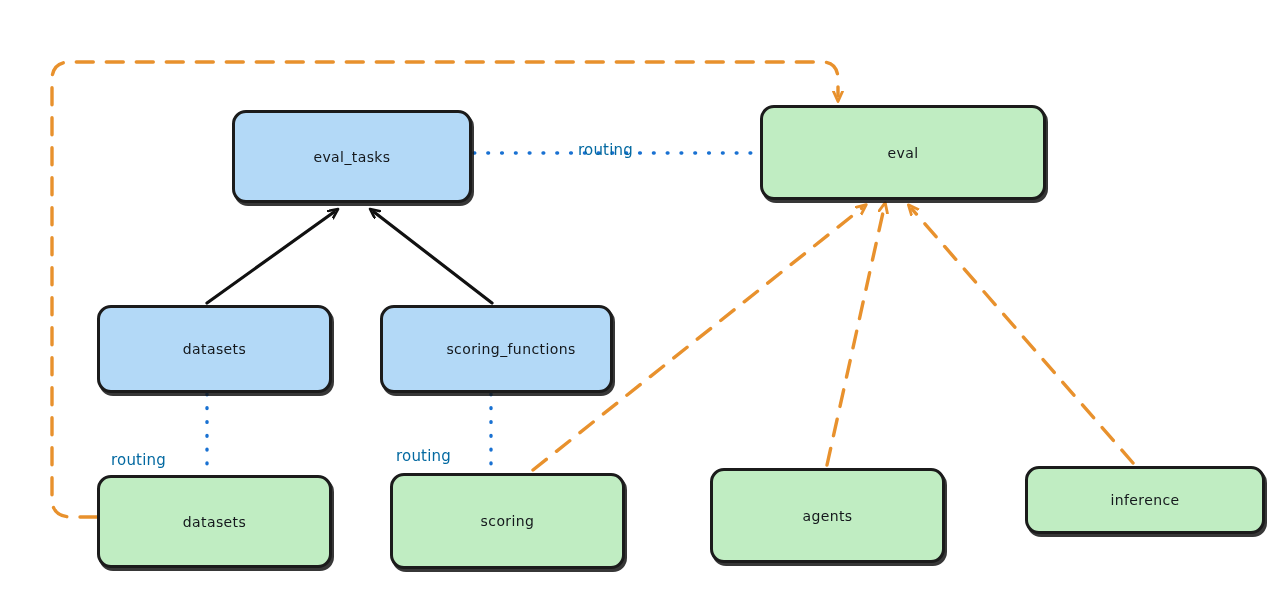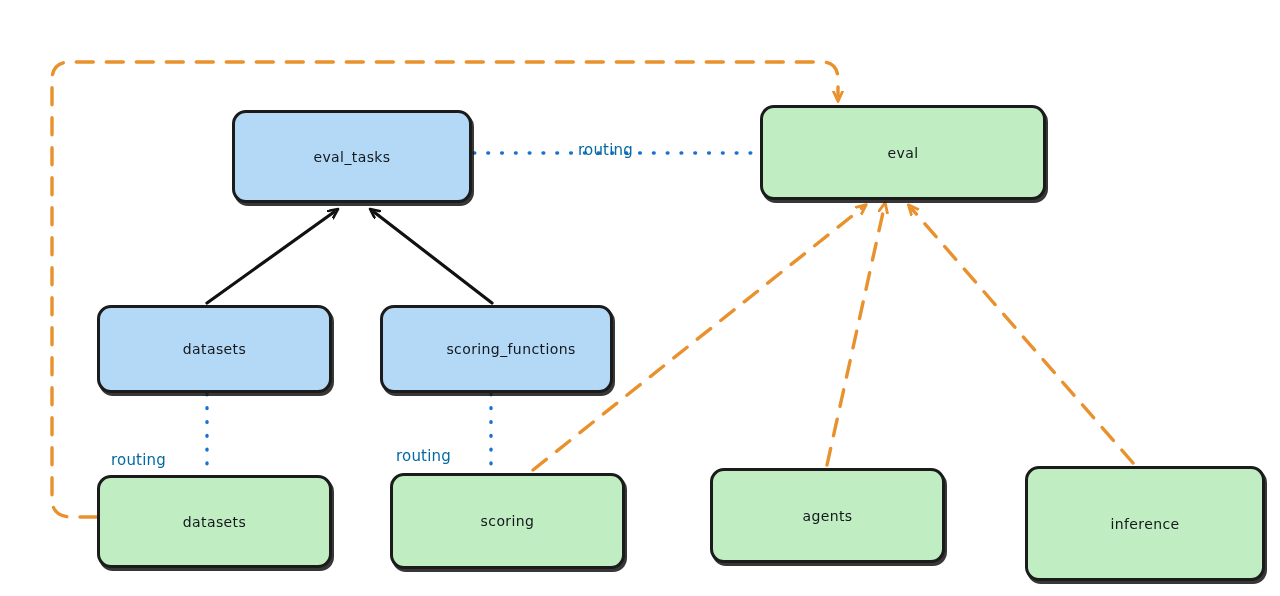--- a/index.html
+++ b/index.html
@@ -125,21 +125,21 @@
   </div>
 
   <div class="node green" style="left:390px; top:473px; width:235px; height:96px;">
     <span class="label">scoring</span>
   </div>
 
   <div class="node green" style="left:710px; top:468px; width:235px; height:95px;text-align:center;">
     <span class="label">agents</span>
   </div>
 
-  <div class="node green" style="left:1025px; top:466px; width:240px; height:115px;">
+  <div class="node green" style="left:1025px; top:466px; width:240px; height:68px;">
     <span class="label">inference</span>
   </div>
 
   <div class="edge-label" style="left:578px; top:117px;">routing</div>
 
   <div class="edge-label" style="left:111px; top:427px;">routing</div>
 
   <div class="edge-label" style="left:396px; top:423px;">routing</div>
 
 </div>

